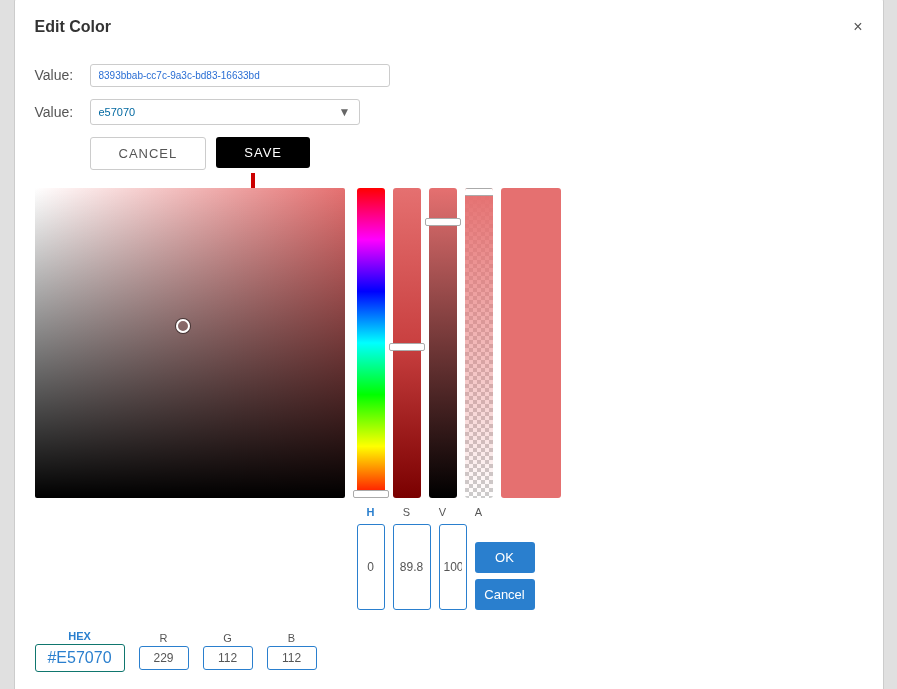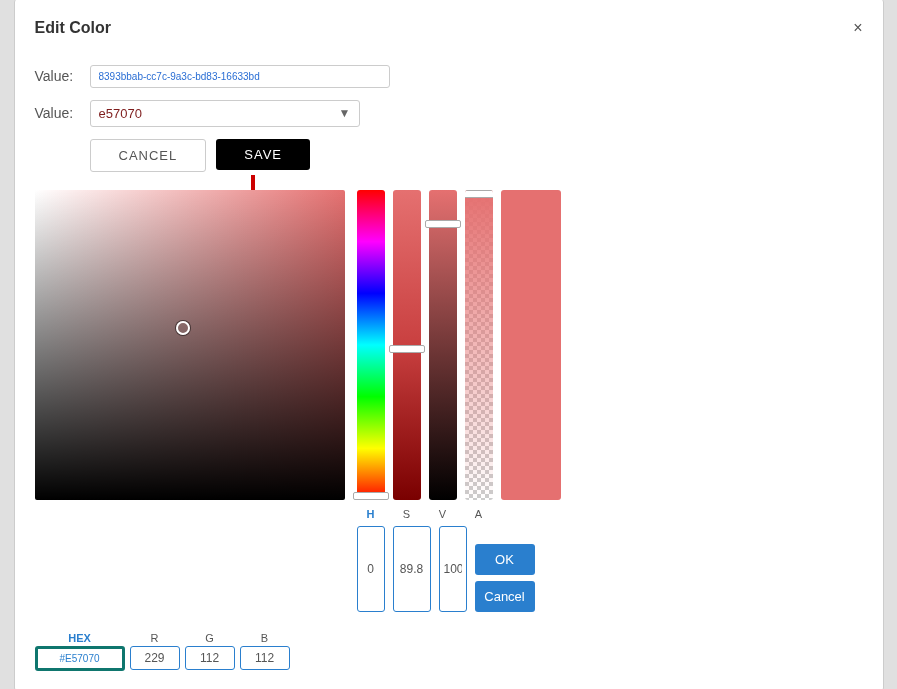--- a/index.html
+++ b/index.html
@@ -64,22 +64,22 @@
       align-items: center;
       border: 1px solid #ccc;
       border-radius: 3px;
       width: 270px;
       padding: 5px 8px;
       background: #fff;
       cursor: pointer;
     }
     .color-select-text {
       flex: 1;
-      font-size: 13px;
-      color: #7f1d1d;
+      font-size: 11px;
+      color: #0369a1;
     }
     .dropdown-arrow {
       color: #666;
       font-size: 12px;
     }
     .buttons-row {
       display: flex;
       gap: 10px;
       margin-bottom: 18px;
       margin-left: 55px;
@@ -202,24 +202,24 @@
     
     .preview-swatch {
       width: 60px;
       height: 310px;
       background: #e57070;
       border-radius: 3px;
       flex-shrink: 0;
     }
     .hex-input {
       width: 90px;
-      border: 3px solid #0f766e;
+      border: 1px solid #0f766e;
       border-radius: 3px;
       padding: 4px 6px;
-      font-size: 10px;
+      font-size: 16px;
       color: #2a7fce;
       text-align: center;
     }
     .num-input {
       width: 50px;
       border: 1px solid #2a7fce;
       border-radius: 3px;
       padding: 4px 4px;
       font-size: 12px;
       color: #555;
@@ -363,21 +363,21 @@
         <input class="num-input" style="width: 38px;" type="text" value="89.8">
         <input class="num-input" style="width: 28px;" type="text" value="100">
         <div style="display:flex; flex-direction:column; gap:6px; width:60px;" class="bottom-actions">
           <button class="btn-ok">OK</button>
           <button class="btn-cancel-bottom">Cancel</button>
         </div>
       </div>
     </div>
   </div>
 
-  <div style="display:flex; gap:5px; margin-top:20px; margin-left:0;">
+  <div style="display:flex; gap:14px; margin-top:20px; align-items:center; margin-left:0;">
     <div style="display:flex; flex-direction:column; gap:2px; align-items:center;">
       <span style="font-size:11px; color:#2a7fce; font-weight:bold;">HEX</span>
       <input class="hex-input" type="text" value="#E57070" style="">
     </div>
     <div style="display:flex; flex-direction:column; gap:2px; align-items:center;">
       <span style="font-size:11px; color:#555;">R</span>
       <input class="num-input" type="text" value="229" style="">
     </div>
     <div style="display:flex; flex-direction:column; gap:2px; align-items:center;">
       <span style="font-size:11px; color:#555;">G</span>

